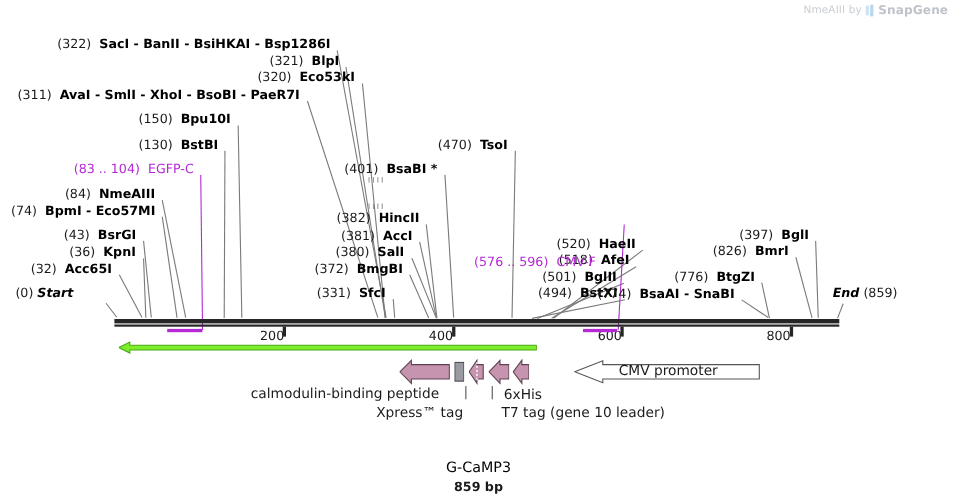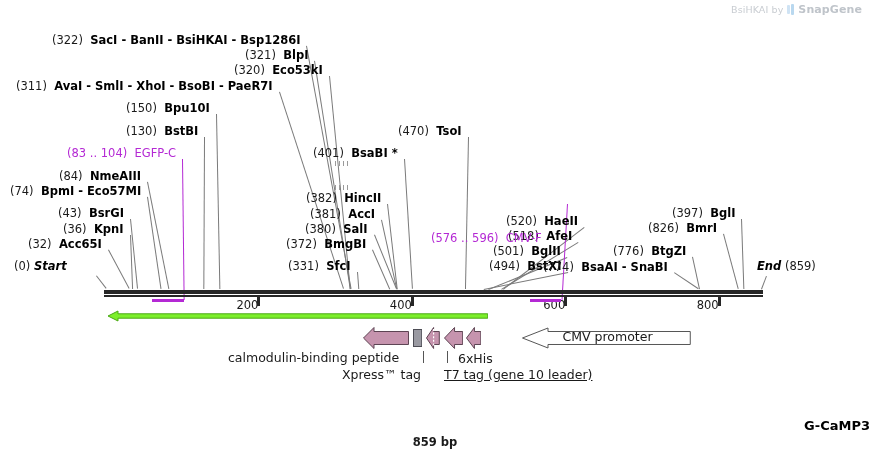--- a/index.html
+++ b/index.html
@@ -118,41 +118,41 @@
   .feat-tick {
     position: absolute;
     width: 1px;
     background: #555;
   }
 
   
   .title {
     position: absolute;
     width: 100%;
-    text-align: right;
+    text-align: center;
     font-size: 13px;
-    font-weight: bold;
+    font-weight: normal;
     color: #000;
   }
   .subtitle {
     position: absolute;
     width: 100%;
     text-align: center;
     font-size: 11.5px;
     color: #1a1a1a;
     font-weight: bold;
   }
 </style>
 </head>
 <body>
 
 <div id="map">
 
   <div class="watermark">
-    <span>BsiHKAI by</span>
+    <span>NmeAIII by</span>
     <span class="sg-logo">
         <i class="l"></i>
         <i class="r"></i>
       </span>
     <span class="sg-name">SnapGene</span>
   </div>
 
   <div id="leaders">
       <div class="leader" style="left: 306.438px; top: 46px; height: 247.058px; transform: rotate(-10.3983deg);"></div>
       <div class="leader" style="left: 314.469px; top: 61px; height: 230.792px; transform: rotate(-8.92191deg);"></div>
@@ -272,21 +272,21 @@
       </svg>
       <svg width="168.7776484284051" height="22" viewBox="0 0 168.7776484284051 22" style="position: absolute; left: 522.108px; top: 327px;">
         <polygon points="0.5,11 26,1 26,4.5 168.2776484284051,4.5 168.2776484284051,17.5 26,17.5 26,21" fill="#FFFFFF" stroke="#555" stroke-width="1"></polygon>
       </svg>
     </div>
 
   <div id="featLabels">
       <div class="feat-lbl" style="left: 562.497px; top: 330px;">CMV promoter</div>
       <div class="feat-lbl" style="left: 228px; top: 351px;">calmodulin-binding peptide</div>
       <div class="feat-lbl" style="left: 342px; top: 368px;">Xpress™ tag</div>
-      <div class="feat-lbl" style="left: 444px; top: 368px; text-decoration: underline;">T7 tag (gene 10 leader)</div>
+      <div class="feat-lbl" style="left: 456px; top: 368px;">T7 tag (gene 10 leader)</div>
       <div class="feat-lbl" style="left: 458px; top: 352px;">6xHis</div>
       <div class="feat-tick" style="left: 423px; top: 351px; height: 12px;"></div>
       <div class="feat-tick" style="left: 447px; top: 351px; height: 12px;"></div>
     </div>
 
   <div class="title" style="top:418px;">G-CaMP3</div>
   <div class="subtitle" style="top:435px;">859 bp</div>
 
 </div>
 

